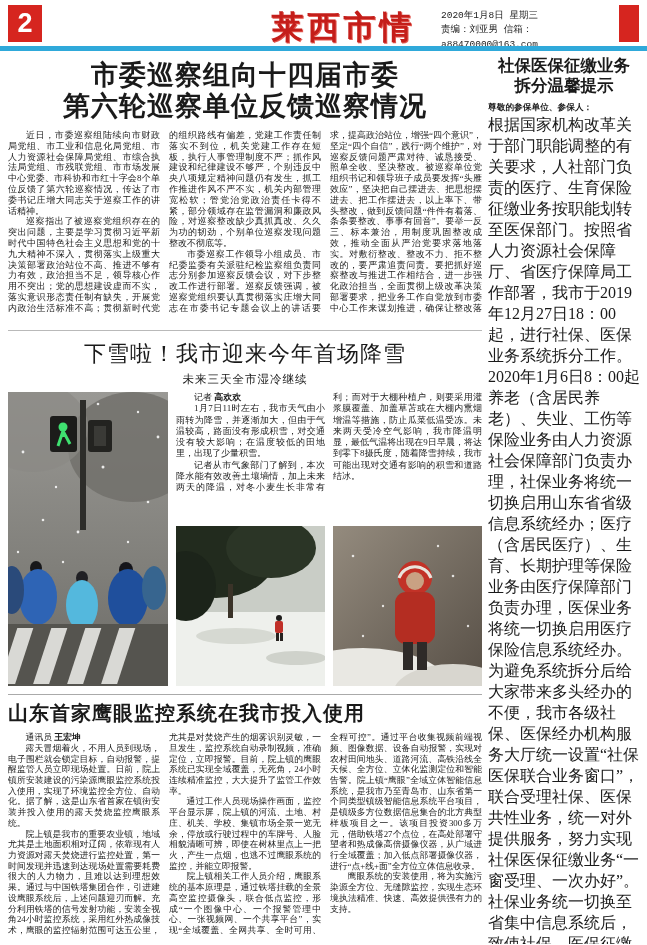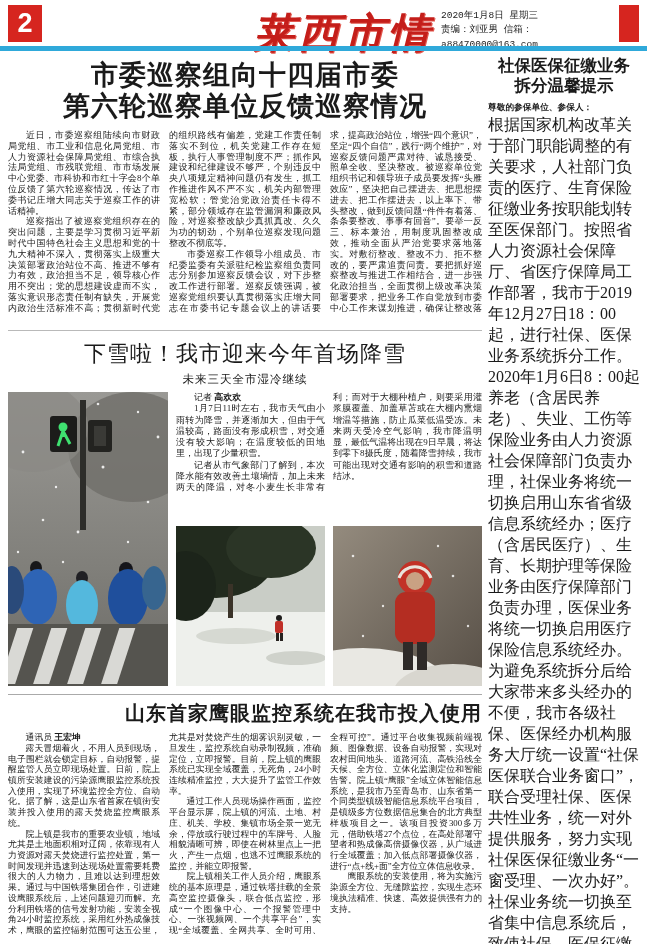--- a/index.html
+++ b/index.html
@@ -15,21 +15,21 @@
     position:absolute; left:8px; top:5px; width:34px; height:37px;
     background:#d6251f; color:#fff; font-family:"Liberation Sans",sans-serif;
     font-weight:bold; font-size:27px; display:flex; align-items:center; justify-content:center;
   }
   .section-title {
     position:absolute; left:52px; top:8px; font-family:"Liberation Sans",sans-serif;
     font-weight:bold; font-size:25px; letter-spacing:2px; color:#111;
   }
   .paper-name {
     position:absolute; left:0; right:0; top:6px; text-align:center;
-    color:#c41e1a; font-size:41px; font-weight:bold; font-style:italic;
+    color:#c41e1a; font-size:32px; font-weight:bold; 
     letter-spacing:4px; text-shadow:1px 1px 0 #e2584f;margin-left:40px;
   }
   .dateblock {
     position:absolute; right:20px; top:9px; width:186px;
     font-family:Liberation Mono, monospace; font-size:9.5px; line-height:1.5; color:#222;
     text-align:left;
   }
   .corner-mark { position:absolute; right:8px; top:5px; width:20px; height:37px; background:#d6251f; }
   .blue-rule { position:absolute; top:46px; left:0; right:0; height:5px; background:#2fa9da; }
 
@@ -44,21 +44,21 @@
   .snow-title { text-align:center; font-weight:normal; font-size:22px; letter-spacing:1px; margin-top:2px; }
   .snow-subtitle { text-align:center; font-size:11.5px; margin:3px 0 5px 0; letter-spacing:1px; }
   .snow-row { display:flex; gap:8px; height:294px; }
   .snow-right { width:306px; display:flex; flex-direction:column; gap:12px; }
   .snow-text { columns:2; column-gap:8px; height:126px; overflow:hidden; font-size:9px; line-height:1.25; text-align:justify; }
   .snow-photos { display:flex; gap:8px; }
   .byline { text-indent:2em; }
   .byline b { font-family:"Liberation Sans",sans-serif; }
 
   .eagle-section { border-top:1px solid #aaa; margin-top:8px; padding-top:5px; }
-  .eagle-headline { text-align:right; font-weight:bold; font-size:20px; letter-spacing:1px; margin-bottom:5px; }
+  .eagle-headline { text-align:left; font-weight:bold; font-size:20px; letter-spacing:1px; margin-bottom:5px; }
   .eagle-body { column-count:3; column-gap:9px; height:228px; overflow:hidden;
     font-size:8.8px; line-height:1.22; text-align:justify; }
 
   
   #sidebar { position:absolute; left:488px; top:56px; width:152px; height:888px; overflow:hidden; }
   .notice-title { text-align:center; font-weight:bold; font-size:16.5px; line-height:1.2; margin-bottom:6px; }
   .salutation { font-size:8.7px; font-weight:bold; margin-bottom:1px; }
 
   .photo { display:block; background:#888; }
 </style>

